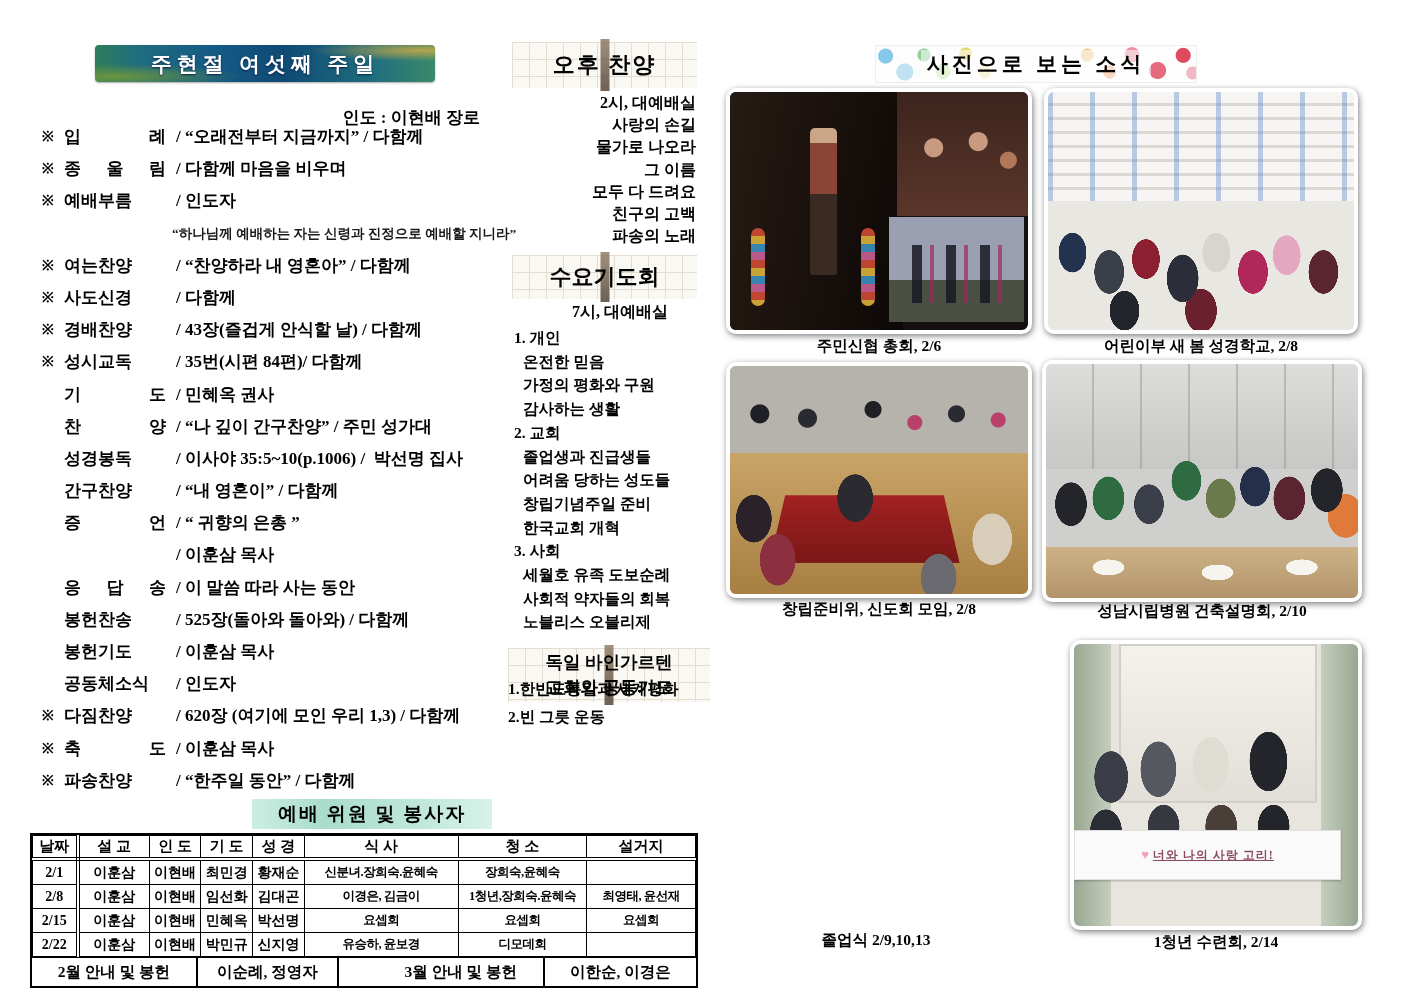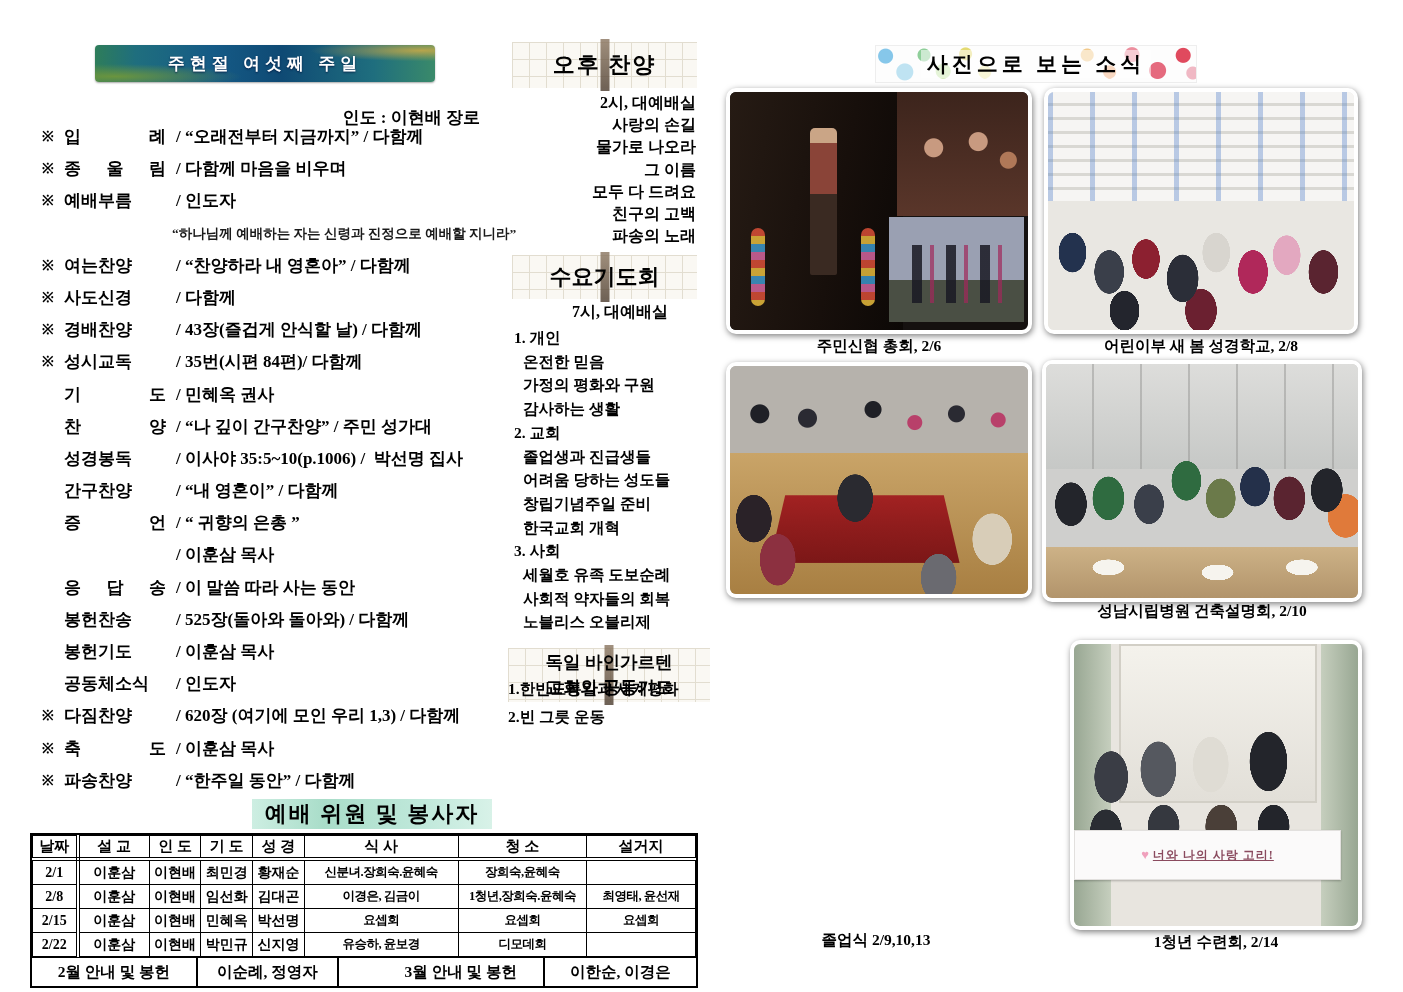--- a/index.html
+++ b/index.html
@@ -7,33 +7,33 @@
   #page{position:relative;width:1403px;height:992px;background:#fff;overflow:hidden;}
 
   
   .banner-left{position:absolute;left:95px;top:45px;width:340px;height:37px;border-radius:4px;
     background:
       radial-gradient(ellipse at 6% 85%, rgba(110,150,60,.95), transparent 28%),
       radial-gradient(ellipse at 96% 15%, rgba(205,170,70,.85), transparent 24%),
       linear-gradient(90deg,#2e7d5a 0%,#1f6e7e 12%,#155a86 35%,#0f4a74 55%,#1f6e7e 82%,#3a8a6a 100%);
     box-shadow:0 1px 2px rgba(0,0,0,.35);
     display:flex;align-items:center;justify-content:center;}
-  .banner-left span{color:#fff;font-size:17px;font-weight:bold;letter-spacing:5px;text-shadow:0 1px 2px rgba(0,20,60,.8);}
+  .banner-left span{color:#fff;font-size:21px;font-weight:bold;letter-spacing:5px;text-shadow:0 1px 2px rgba(0,20,60,.8);}
   .leader-line{position:absolute;left:40px;top:94px;width:440px;text-align:right;font-size:17px;font-weight:bold;margin-top:12px;}
   .order-list{position:absolute;left:42px;top:121px;width:470px;}
   .o-row{display:flex;height:32.2px;line-height:32.2px;font-weight:bold;font-size:17px;}
   .o-mark{width:22px;flex:0 0 22px;font-size:14px;}
   .o-label{width:102px;flex:0 0 102px;text-align:justify;text-align-last:justify;white-space:pre;}
   .o-content{flex:1;margin-left:10px;white-space:pre;}
   .o-quote .o-content{font-size:13.5px;font-weight:bold;color:#1a1a1a;margin-left:6px;}
 
   
   .tbl-title{position:absolute;left:252px;top:799px;width:240px;height:30px;
     background:linear-gradient(90deg,#cdeee2,#a9ddc9 30%,#bfe8da 70%,#d8f2e8);
-    display:flex;align-items:center;justify-content:center;font-size:22px;font-weight:bold;letter-spacing:2px;}
+    display:flex;align-items:center;justify-content:center;font-size:19px;font-weight:bold;letter-spacing:2px;}
   .tbl-wrap{position:absolute;left:30px;top:833px;width:664px;border:2px solid #000;background:#fff;}
   .tbl-wrap table{width:100%;border-collapse:collapse;table-layout:fixed;}
   .tbl-wrap th,.tbl-wrap td{border:1.5px solid #000;text-align:center;overflow:hidden;white-space:nowrap;padding:0 1px;}
   .tbl-wrap th{height:21px;font-size:15px;font-weight:bold;border-bottom:4px double #000;}
   .tbl-wrap td{height:23px;font-size:14px;font-weight:bold;}
   .tbl-wrap th:first-child,.tbl-wrap td:first-child{border-right:4px double #000;}
   .tbl-wrap td:nth-child(6),.tbl-wrap td:nth-child(7),.tbl-wrap td:nth-child(8){font-size:12.5px;letter-spacing:-0.5px;}
   .tbl-foot{display:flex;border-top:1.5px solid #000;height:28px;}
   .tbl-foot div{display:flex;align-items:center;justify-content:center;font-size:15.5px;font-weight:bold;border-right:2px solid #000;}
   .tbl-foot div:last-child{border-right:none;}
@@ -478,20 +478,21 @@
     <div class="p2-kids"></div>
   </div>
   <div class="caption cap2">어린이부 새 봄 성경학교, 2/8</div>
 
   <div class="photo p3">
     <div class="p3-top"></div>
     <div class="p3-floor"></div>
     <div class="p3-table"></div>
     <div class="p3-people"></div>
   </div>
+  <div class="caption cap3">창립준비위, 신도회 모임, 2/8</div>
 
   <div class="photo p4">
     <div class="p4-wall"></div>
     <div class="p4-people"></div>
     <div class="p4-desks"></div>
   </div>
   <div class="caption cap4">성남시립병원 건축설명회, 2/10</div>
 
   <div class="caption cap5">졸업식 2/9,10,13</div>
 

